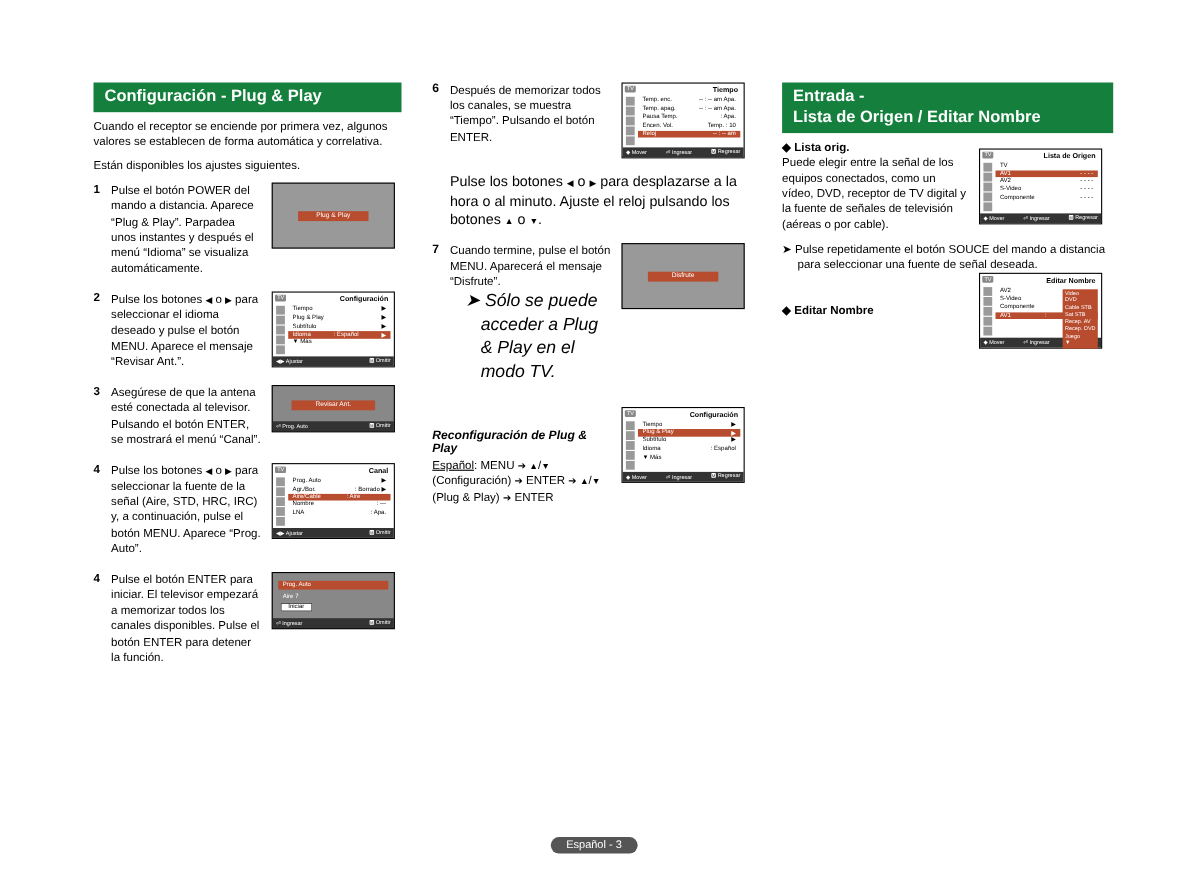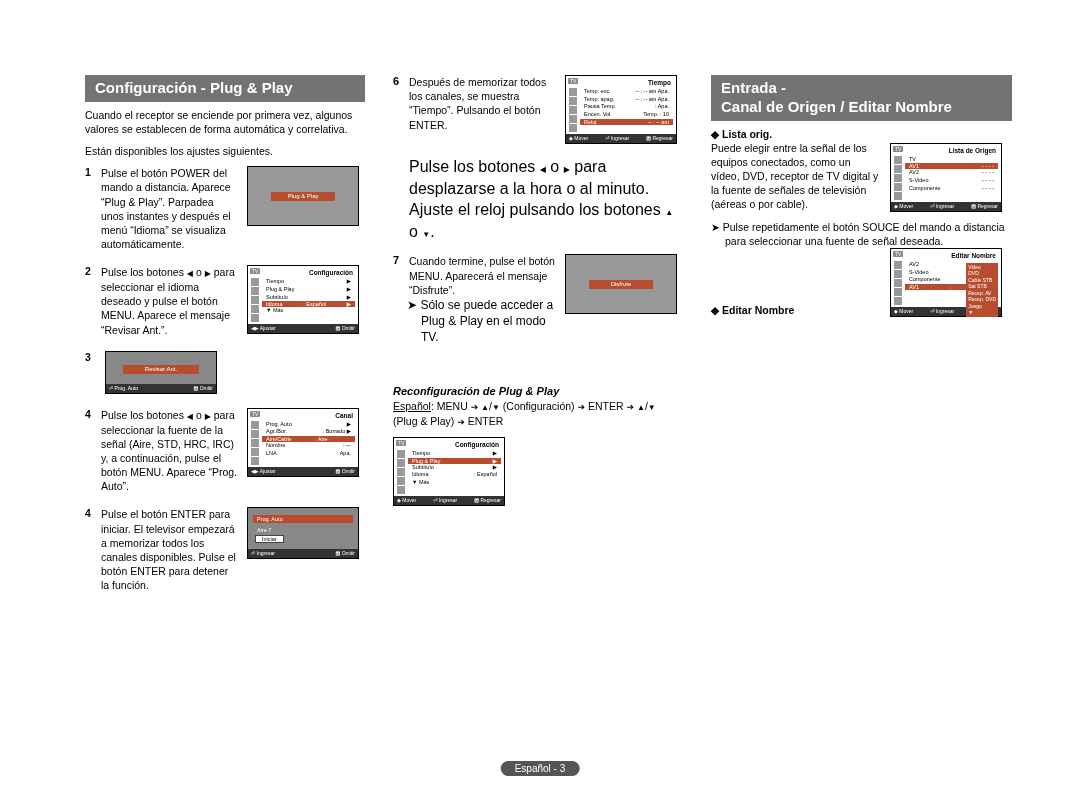--- a/index.html
+++ b/index.html
@@ -27,21 +27,21 @@
   .col-left {
     flex: 0 0 280px;
   }
   .col-mid {
     flex: 0 0 290px;
   }
   .col-right {
     flex: 1;
   }
   .section-title {
-    background: #737373;
+    background: #15803d;
     color: #fff;
     font-weight: bold;
     font-size: 15px;
     padding: 4px 10px;
     margin-bottom: 6px;
     line-height: 1.25;
   }
   .intro {
     font-size: 10.5px;
     line-height: 1.35;
@@ -152,21 +152,21 @@
     margin-top: 20px;
     margin-bottom: 2px;
   }
   .method {
     font-size: 10.5px;
     line-height: 1.4;
   }
   .method u { text-decoration: underline; }
   .bullet-block {
     display: flex;
-    align-items: flex-end;
+    align-items: center;
     margin-bottom: 8px;
     gap: 8px;
   }
   .bullet-block .btxt {
     flex: 1;
     font-size: 10.5px;
     line-height: 1.35;
   }
   .bullet-block .fig {
     flex: 0 0 122px;
@@ -181,48 +181,48 @@
     font-size: 10.5px;
     line-height: 1.35;
     margin-left: 14px;
     text-indent: -14px;
     margin-top: 2px;
   }
   .note::before {
     content: "➤ ";
   }
   .sub-note {
-    font-size: 12px;
+    font-size: 16px;
     line-height: 1.35;
-    margin-left: 28px;
+    margin-left: 44px;
     text-indent: -14px;
+    font-style: italic;
   }
   .sub-note::before {
     content: "➤ ";
   }
   .midblock {
     display:flex;
     gap: 8px;
     margin-bottom: 12px;
   }
   .midblock .mtxt { flex:1; }
   .midblock .mtxt .num { font-weight:bold; float:left; width:16px; }
   .midblock .mtxt .body { margin-left:16px; font-size:10.5px; line-height:1.35; }
   .midblock .fig { flex:0 0 118px; }
   .mid-cont {
-    font-size:16px;
+    font-size:13px;
     line-height:1.35;
     margin-left:16px;
     margin-bottom: 12px;
   }
   .reconf-wrap {
     display:flex;
     gap:8px;
     margin-top: 20px;
-    flex-direction: column;
   }
   .reconf-wrap .rtxt { flex:1; }
   .reconf-wrap .fig { flex:0 0 118px; }
   .footer-page {
     position: absolute;
     left: 50%;
     transform: translateX(-50%);
     bottom: 20px;
     font-size: 10px;
     color: #fff;
@@ -318,20 +318,21 @@
 
     <div class="ft">
                   <span>◀▶ Ajustar</span>
                   <span>🅼 Omitir</span>
                 </div>
   </div>
             </div>
           </li>
           <li>
     <div class="num">3</div>
+    <div class="txt">Asegúrese de que la antena esté conectada al televisor. Pulsando el botón <b>ENTER</b>, se mostrará el menú “Canal”.</div>
     <div class="fig">
               <div class="osd" style="background:#888">
     <div class="hl" style="margin:10px 14px;text-align:center">Revisar Ant.</div>
     <div class="ft">
                   <span>⏎ Prog. Auto</span>
                   <span>🅼 Omitir</span>
                 </div>
   </div>
             </div>
           </li>
@@ -513,21 +514,21 @@
                 <span>⏎ Ingresar</span>
                 <span>🅼 Regresar</span>
               </div>
   </div>
           </div>
       </div>
     </div>
 
     <div class="col-right">
       <div class="section-title" id="rtitle" style="white-space:pre-line">Entrada -
-Canal de Origen / Editar Nombre</div>
+Lista de Origen / Editar Nombre</div>
 
       <div class="bullet-block">
         <div class="btxt">
           <div class="bhead">Lista orig.</div>
           <div>Puede elegir entre la señal de los equipos conectados, como un vídeo, DVD, receptor de TV digital y la fuente de señales de televisión (aéreas o por cable).</div>
         </div>
         <div class="fig" id="osdL">
             <div class="osd">
     <div class="badge">TV</div>
     <div class="ttl">Lista de Origen</div>

